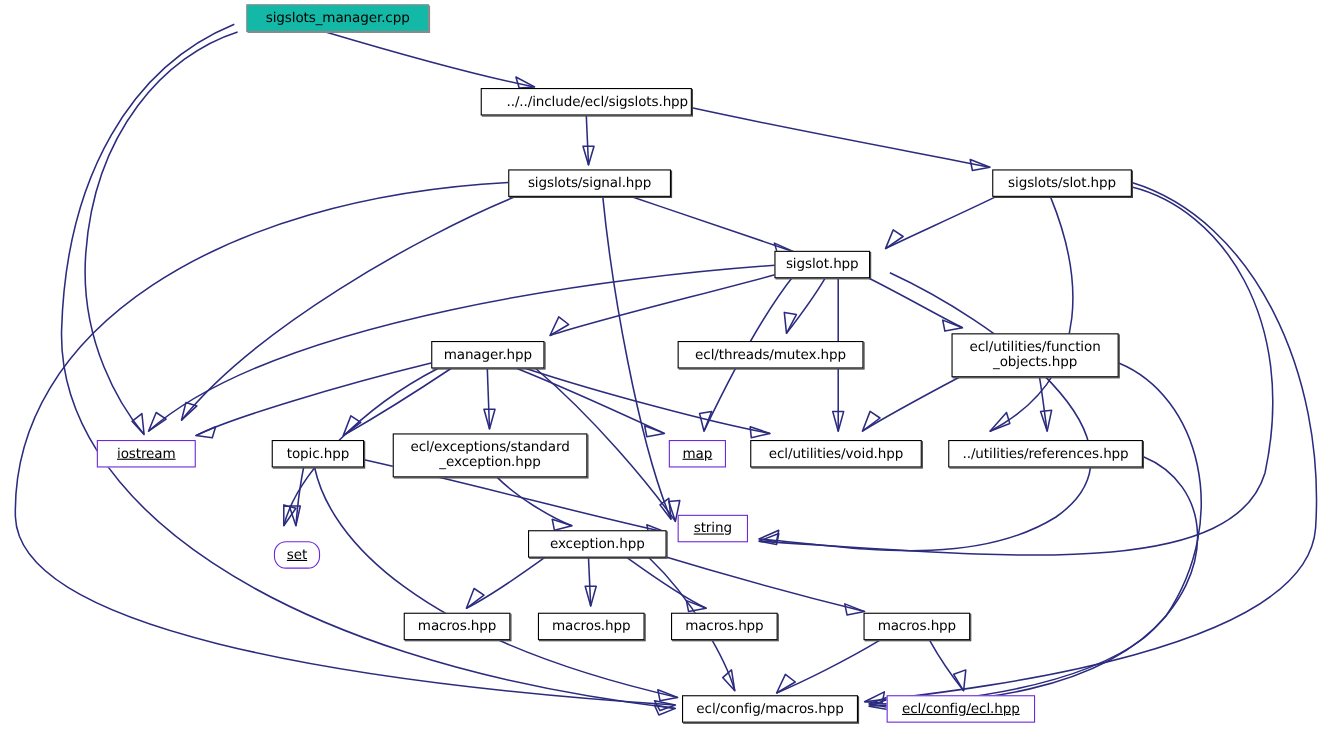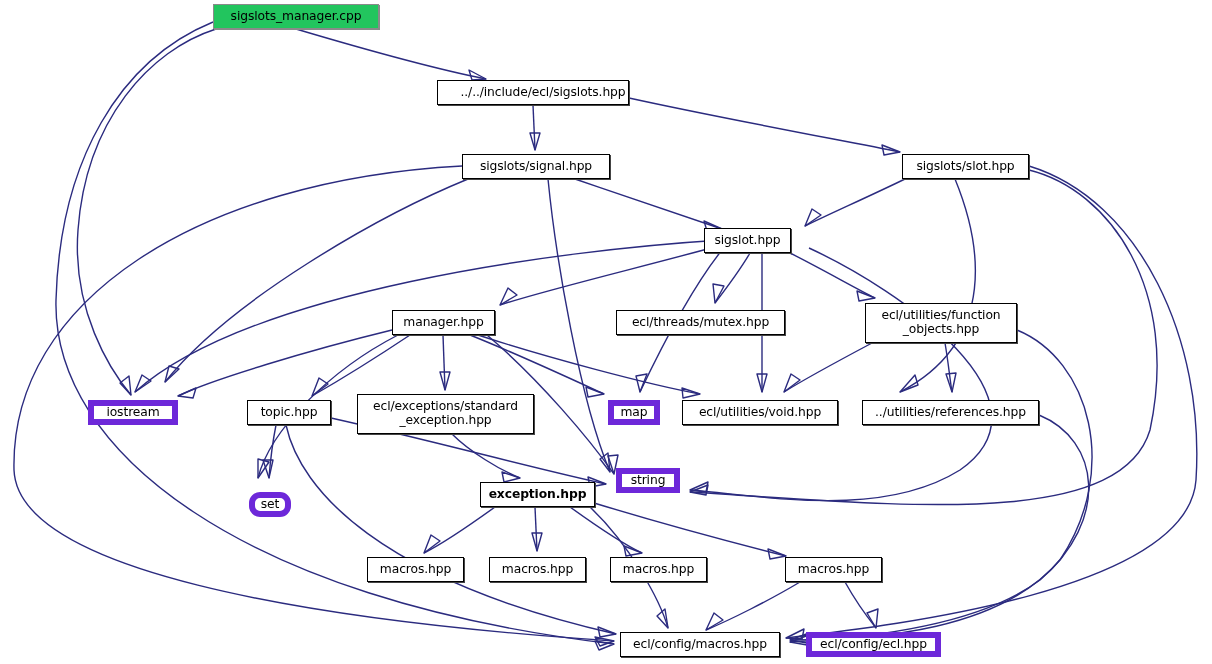--- a/index.html
+++ b/index.html
@@ -36,26 +36,28 @@
     text-align: center;
     line-height: 1.12;
     background: #ffffff;
     border: 1px solid #000000;
     color: #000000;
     font-size: 12.3px;
     white-space: pre;
     letter-spacing: -0.1px;
   }
   .node.root {
-    background: #22c55e;
+    background: #14b8a6;
     border: 1px solid #8a8a8a;
     box-shadow: 1px 1px 0 #8a8a8a;
+    margin-left: 11px;
   }
   .node.system {
-    border: 6px solid #6d28d9;
+    border: 1px solid #6d28d9;
+    text-decoration: underline;
   }
   .node.strong {
     border: 1px solid #000000;
     box-shadow: 1px 1px 0 #444444;
   }
 </style>
 </head>
 <body>
 
 <div id="graph-root">
@@ -156,21 +158,21 @@
       <div class="node strong" style="left: 865px; top: 303px; width: 152px; height: 40px;">ecl/utilities/function
 _objects.hpp</div>
       <div class="node system" style="left: 88px; top: 400px; width: 90px; height: 25px;">iostream</div>
       <div class="node strong" style="left: 247px; top: 400px; width: 84px; height: 25px;">topic.hpp</div>
       <div class="node strong" style="left: 357px; top: 394px; width: 177px; height: 40px;">ecl/exceptions/standard
 _exception.hpp</div>
       <div class="node system" style="left: 608px; top: 400px; width: 52px; height: 25px;">map</div>
       <div class="node strong" style="left: 682px; top: 400px; width: 156px; height: 25px;">ecl/utilities/void.hpp</div>
       <div class="node strong" style="left: 862px; top: 400px; width: 177px; height: 25px;">../utilities/references.hpp</div>
       <div class="node system" style="left: 249px; top: 492px; width: 42px; height: 25px; border-radius: 11px;">set</div>
-      <div class="node strong" style="left: 480px; top: 482px; width: 115px; height: 25px; font-weight: bold;">exception.hpp</div>
+      <div class="node strong" style="left: 480px; top: 482px; width: 126px; height: 25px;">exception.hpp</div>
       <div class="node system" style="left: 616px; top: 468px; width: 64px; height: 25px;">string</div>
       <div class="node strong" style="left: 367px; top: 557px; width: 97px; height: 25px;">macros.hpp</div>
       <div class="node strong" style="left: 489px; top: 557px; width: 97px; height: 25px;">macros.hpp</div>
       <div class="node strong" style="left: 610px; top: 557px; width: 97px; height: 25px;">macros.hpp</div>
       <div class="node strong" style="left: 785px; top: 557px; width: 97px; height: 25px;">macros.hpp</div>
       <div class="node strong" style="left: 620px; top: 632px; width: 160px; height: 25px;">ecl/config/macros.hpp</div>
       <div class="node system" style="left: 806px; top: 632px; width: 135px; height: 25px;">ecl/config/ecl.hpp</div>
     </div>
 </div>
 

